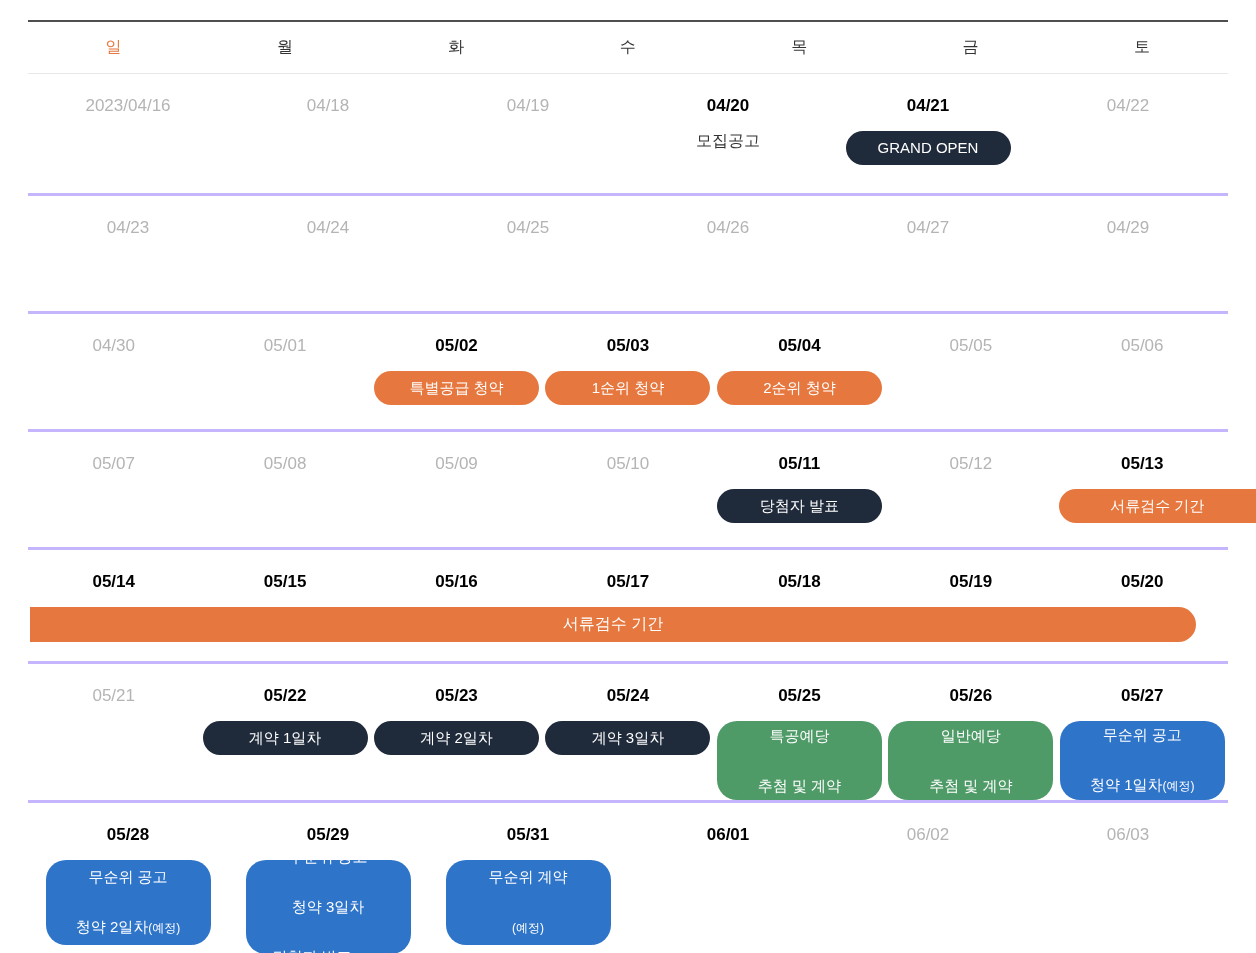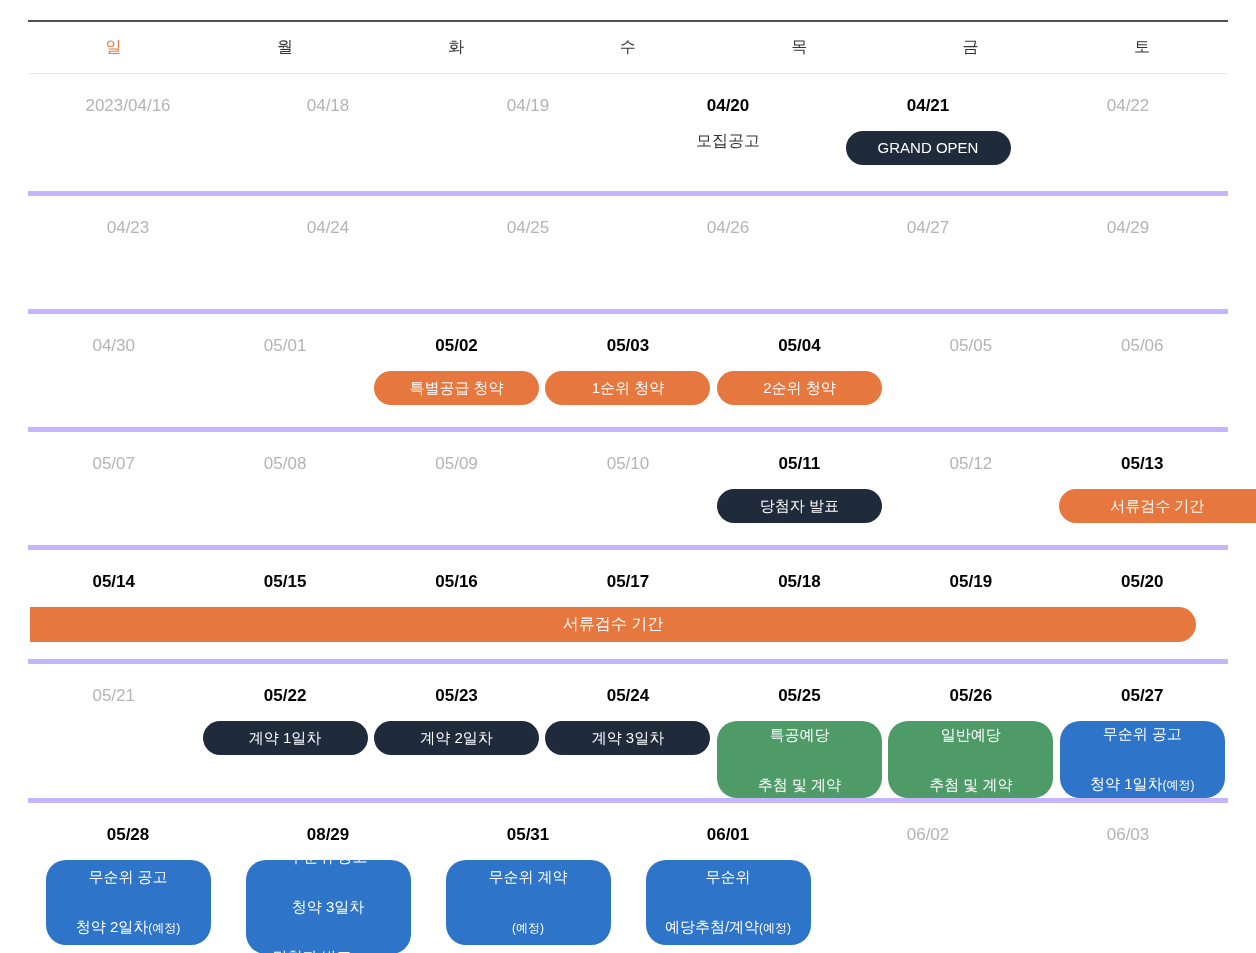--- a/index.html
+++ b/index.html
@@ -13,21 +13,21 @@
     border-top:2px solid #4f4f4f;
   }
   .weekday-row{
     display:flex;height:52px;align-items:center;
     border-bottom:1px solid #e7e7e7;box-sizing:border-box;
   }
   .weekday{flex:1;text-align:center;font-size:16px;color:#333;letter-spacing:.5px;}
   .weekday.sun{color:var(--orange);}
   .week{
     position:relative;display:flex;box-sizing:border-box;
-    border-bottom:5px solid #c4b5fd;
+    border-bottom:3px solid #c4b5fd;
   }
   .week:nth-child(1){height:122px;}
   .week:nth-child(2){height:118px;}
   .week:nth-child(3){height:118px;}
   .week:nth-child(4){height:118px;}
   .week:nth-child(5){height:114px;}
   .week:nth-child(6){height:139px;}
   .week:nth-child(7){height:151px;border-bottom:none;}
   .day{
     flex:1;display:flex;flex-direction:column;align-items:center;
@@ -248,40 +248,36 @@
       </div>
       <div class="week">
         <div class="day">
           <div class="date">05/28</div>
           <div class="badge blue multi">
             <div>무순위 공고</div>
             <div>청약 2일차<span class="small">(예정)</span></div>
           </div>
         </div>
         <div class="day">
-          <div class="date">08/29</div>
+          <div class="date">05/29</div>
           <div class="badge blue multi">
             <div>무순위 공고</div>
             <div>청약 3일차</div>
             <div>당첨자 발표<span class="small">(예정)</span></div>
           </div>
         </div>
         <div class="day">
           <div class="date">05/31</div>
           <div class="badge blue multi">
             <div>무순위 계약</div>
             <div><span class="small">(예정)</span></div>
           </div>
         </div>
         <div class="day">
           <div class="date">06/01</div>
-          <div class="badge blue multi">
-            <div>무순위</div>
-            <div>예당추첨/계약<span class="small">(예정)</span></div>
-          </div>
         </div>
         <div class="day">
           <div class="date muted">06/02</div>
         </div>
         <div class="day">
           <div class="date muted">06/03</div>
         </div>
       </div>
     </div>
 </div>

